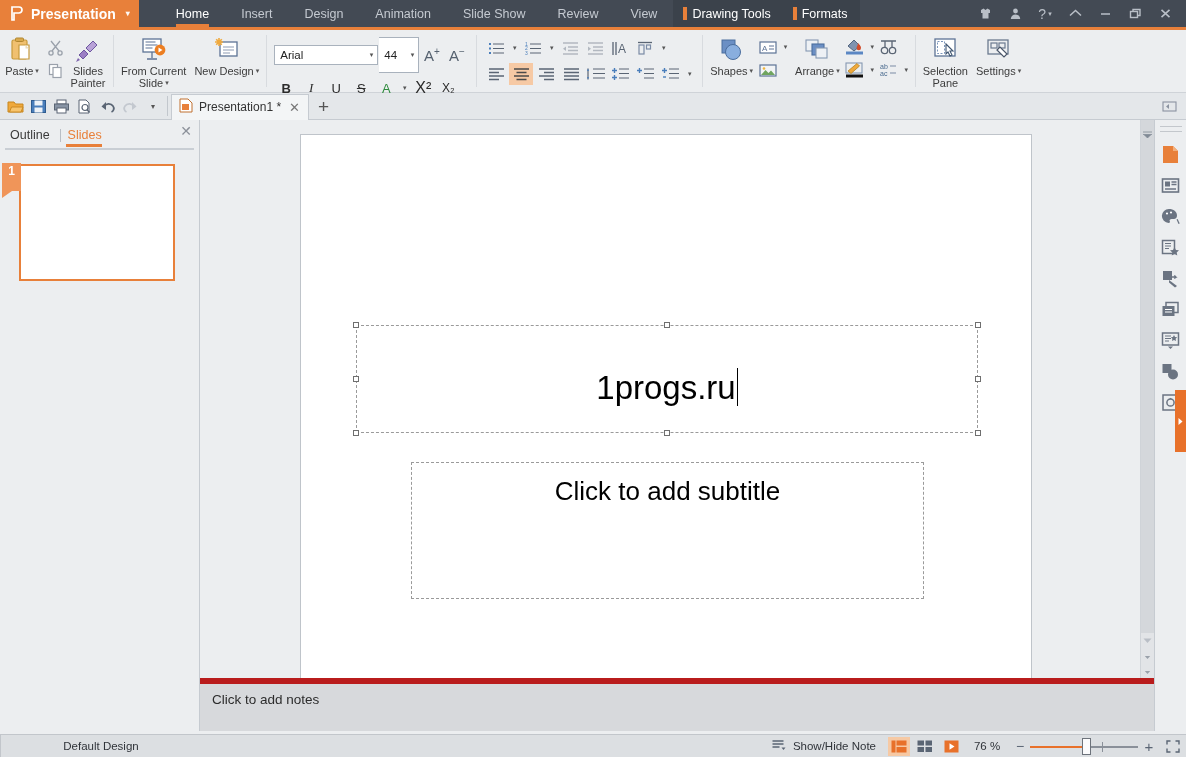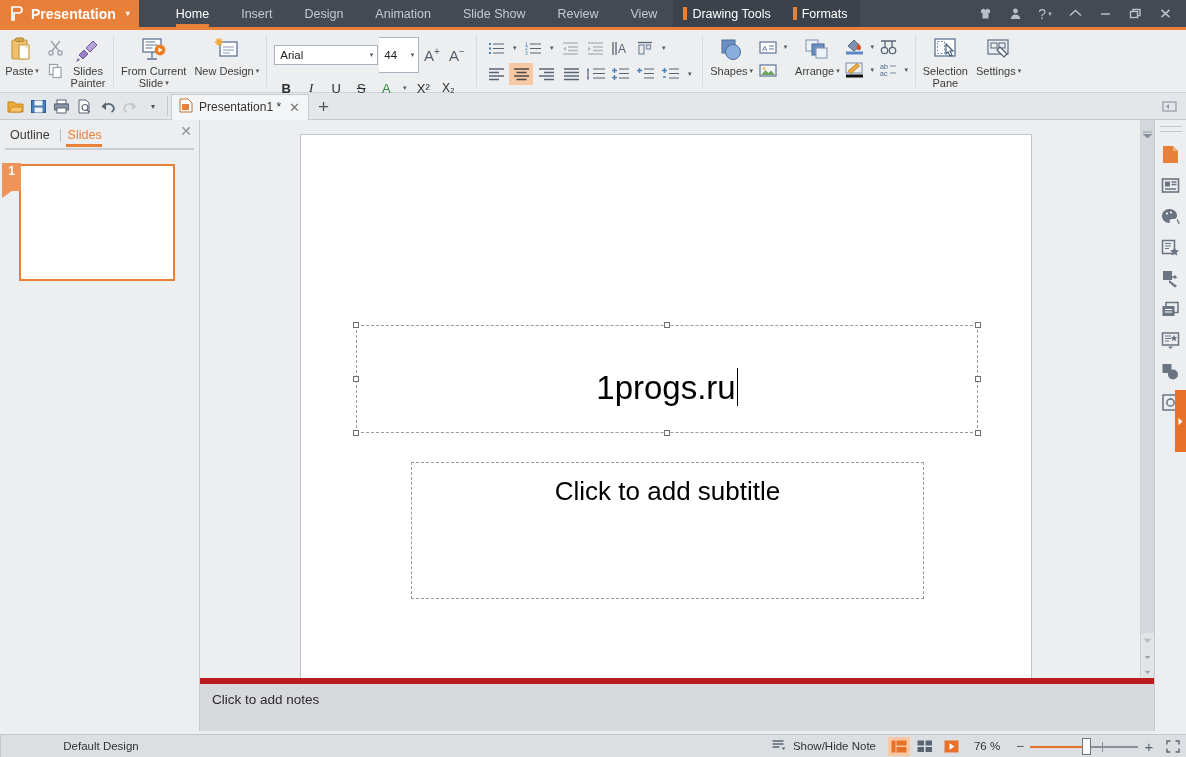--- a/index.html
+++ b/index.html
@@ -472,21 +472,21 @@
       <div class="fbtn">
         <span style="position:relative;display:inline-block;">
           <span style="color:#2e8b3d;font-size:13px;">A</span>
           <span style="position:absolute;left:0;right:0;bottom:-3px;height:3px;background:#000;"></span>
         </span>
       </div>
       <div style="width:11px;display:flex;align-items:center;justify-content:center;">
           <span style="font-size:7px;color:#555;">▾</span>
         </div>
       <div class="fbtn">
-          <span style="font-size:13px;text-align:right;">X²</span>
+          <span style="font-size:16px;text-align:right;">X²</span>
         </div>
       <div class="fbtn">
           <span style="font-size:12px;">X₂</span>
         </div>
     </div>
   </div>
 
   <div class="rsep"></div>
 
   <div class="fontgroup">

